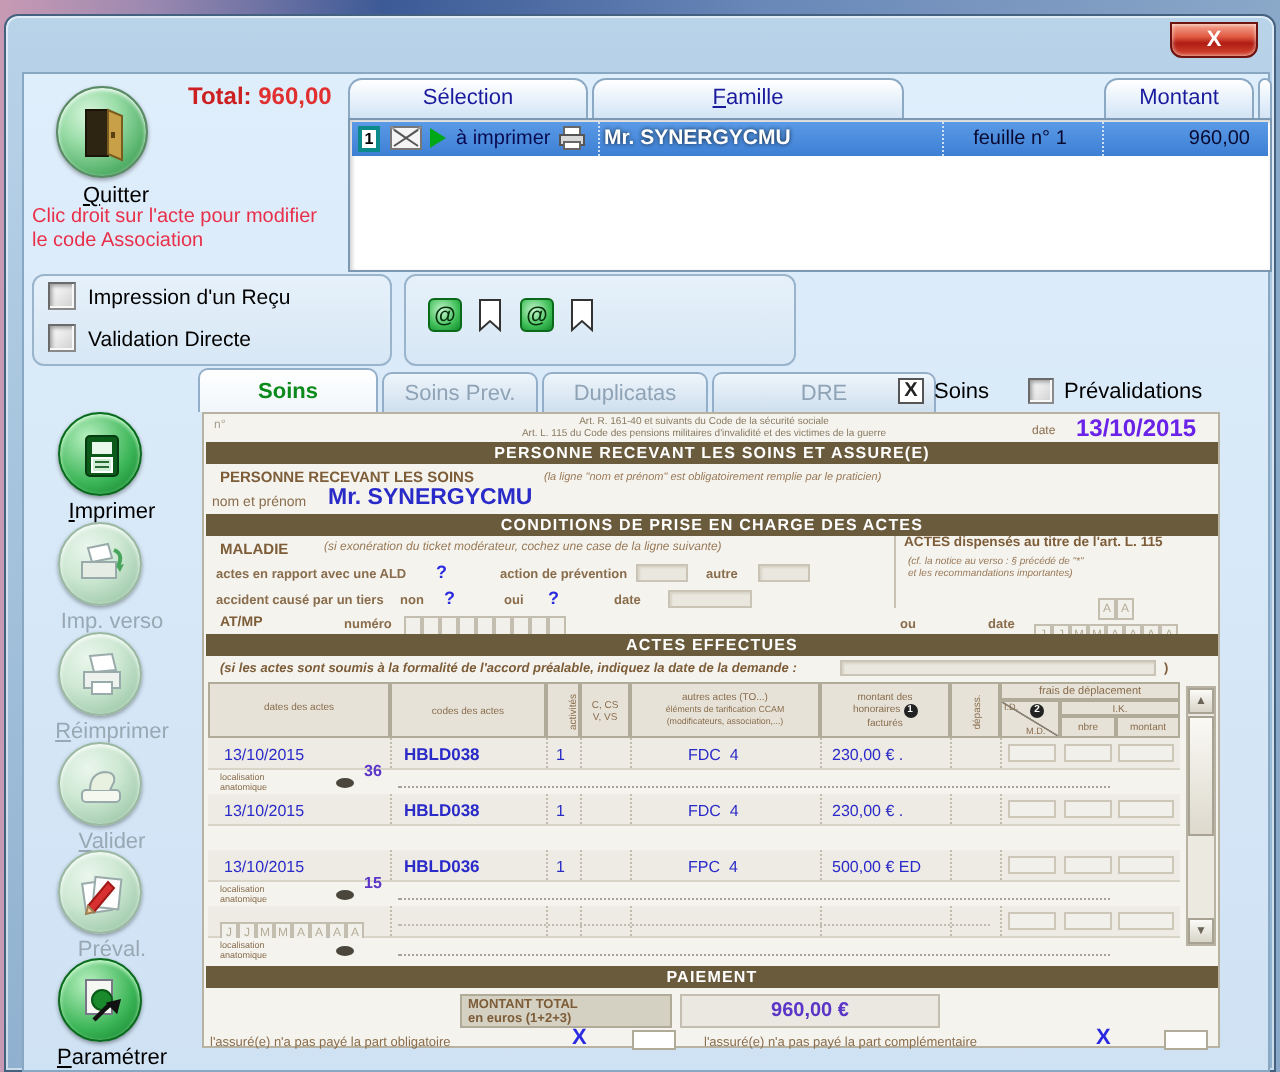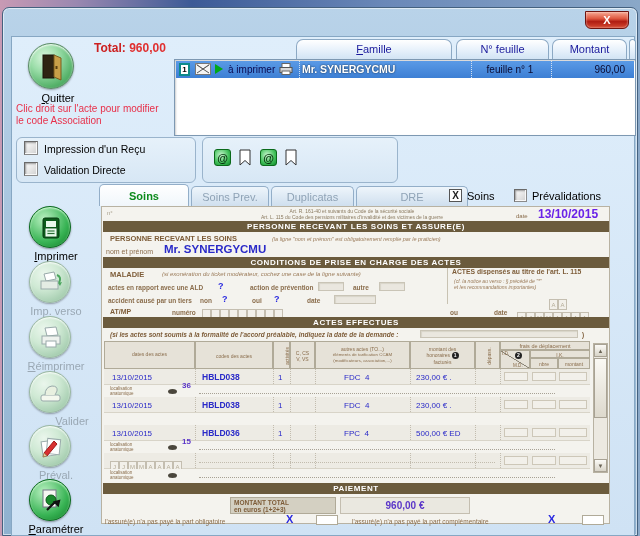--- a/index.html
+++ b/index.html
@@ -98,22 +98,22 @@
           </svg>
         </span>
       </div>
       <span class="btnlabel ufirst abs" style="left:0;top:55px;width:92px;">Quitter</span>
 
       <div class="abs" style="left:82px;top:4px;font-size:12px;font-weight:bold;color:#cc2020;">
         <span>Total:</span>
         <span style="color:#e03030;">960,00</span>
       </div>
 
+      <div class="coltab abs" style="left:162px;top:2px;width:120px;height:20px;">Sélection</div>
       <div class="coltab ufirst abs" style="left:284px;top:2px;width:156px;height:20px;">Famille</div>
-      <div class="coltab abs" style="left:444px;top:2px;width:93px;height:20px;">N° feuille</div>
       <div class="coltab abs" style="left:540px;top:2px;width:75px;height:20px;">Montant</div>
       <div class="coltab abs" style="left:617px;top:2px;width:7px;height:20px;"></div>
 
       <div class="listbox abs" style="left:162px;top:22px;width:462px;height:77px;">
         <div class="selrow">
           <span class="sep" style="left:123px;"></span>
           <span class="sep" style="left:295px;"></span>
           <span class="sep" style="left:375px;"></span>
           <span class="abs" style="left:3px;top:2px;width:11px;height:13px;background:#fff;border:2px solid #0d8a8a;font-size:8px;font-weight:bold;text-align:center;line-height:9px;color:#000;">1</span>
           <span class="abs" style="left:19px;top:2px;">
@@ -210,21 +210,21 @@
       <span class="btnlabel dim ufirst abs" style="left:0;top:323px;width:88px;">Réimprimer</span>
 
       <div class="abs orb dim" style="left:17px;top:334px;width:42px;height:42px;">
         <span class="abs" style="left:9px;top:11px;">
           <svg width="24" height="20" viewBox="0 0 24 20">
             <rect x="2" y="12" width="19" height="6" rx="2" fill="#f4f8ee" stroke="#9aa"></rect>
             <path d="M6,12 q0,-8 7,-9 q6,0 5,5 l-2,4" fill="#e8f0e0" stroke="#9aa"></path>
           </svg>
         </span>
       </div>
-      <span class="btnlabel dim ufirst abs" style="left:16px;top:378px;width:88px;">Valider</span>
+      <span class="btnlabel dim ufirst abs" style="left:0;top:378px;width:88px;">Valider</span>
 
       <div class="abs orb dim" style="left:17px;top:388px;width:42px;height:42px;">
         <span class="abs" style="left:9px;top:9px;">
           <svg width="24" height="24" viewBox="0 0 24 24">
             <rect x="3" y="6" width="13" height="15" fill="#fff" stroke="#9aa" transform="rotate(-8 9 13)"></rect>
             <rect x="8" y="4" width="13" height="15" fill="#fdfdfd" stroke="#9aa" transform="rotate(6 14 11)"></rect>
             <polygon points="5,18 15,6 18,9 8,21" fill="#d83030" stroke="#a01818"></polygon>
             <polygon points="5,18 8,21 4,22" fill="#f0c8a0" stroke="#a08050"></polygon>
           </svg>
         </span>

